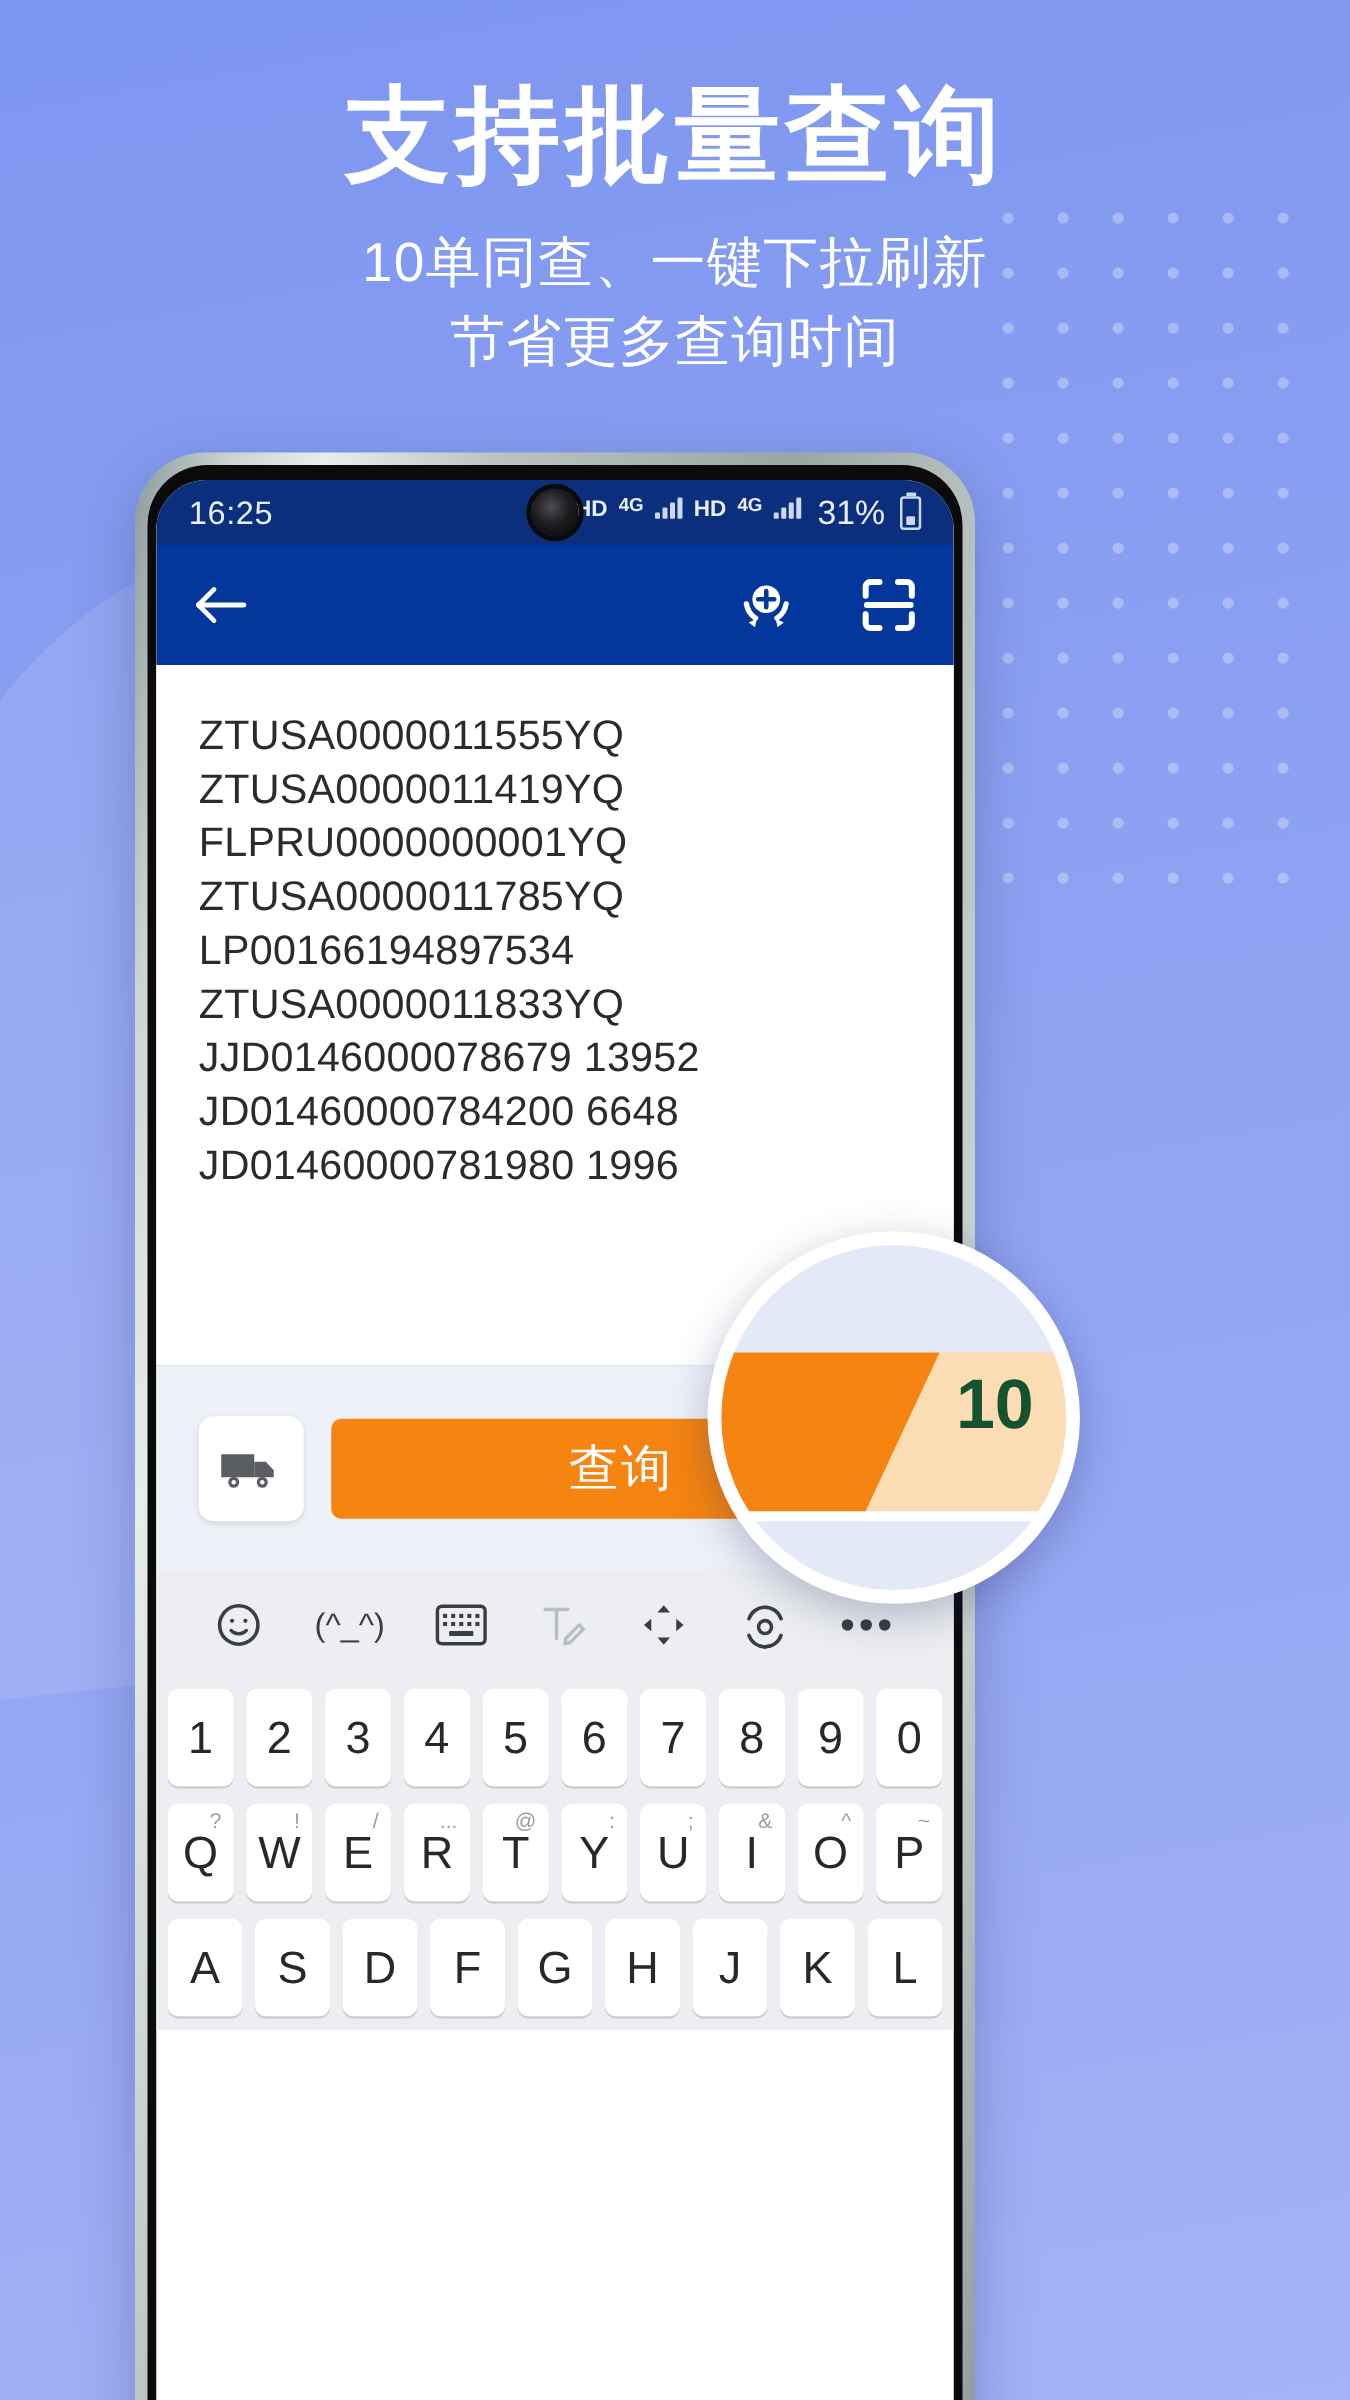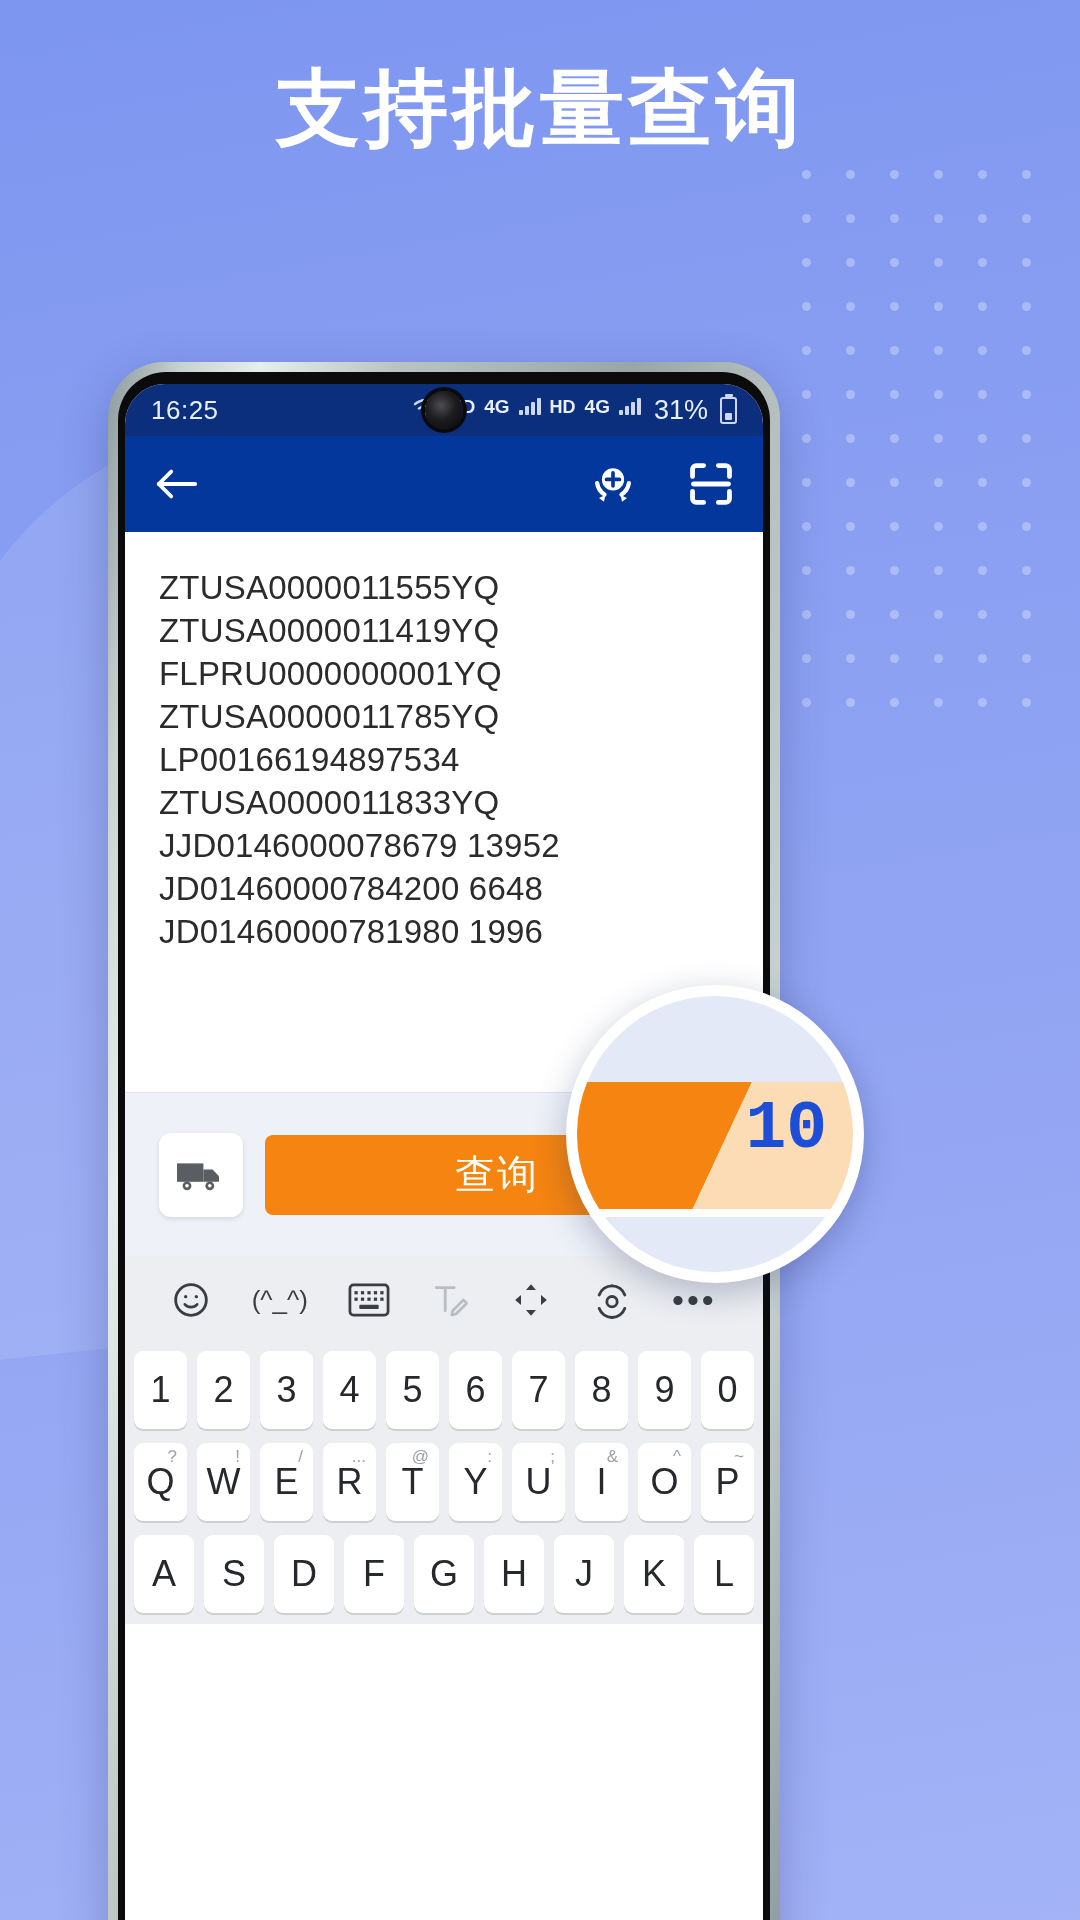--- a/index.html
+++ b/index.html
@@ -106,21 +106,21 @@
     transform: translate(-50%,-50%);
     width: 38px; height: 38px; border-radius: 50%;
     background: radial-gradient(circle at 42% 38%, #4d4d52 0%, #1c1c1f 45%, #08080a 100%);
     box-shadow: 0 0 0 4px #0a0a0c;
   }
   .sig-bars { display: flex; align-items: flex-end; gap: 2px; height: 18px; }
   .sig-bars b { width: 4px; background: #cdd8f0; display: block; border-radius: 1px; }
   .sig-bars b:nth-child(1){ height:5px } .sig-bars b:nth-child(2){ height:9px }
   .sig-bars b:nth-child(3){ height:13px } .sig-bars b:nth-child(4){ height:17px }
   .hdgrp { display:flex; align-items:flex-end; gap:4px; }
-  .g4 { font-size: 19px; line-height: 1; }
+  .g4 { font-size: 15px; line-height: 1; }
   .batt-pct { font-size: 27px; font-weight: normal; margin-left: 4px; line-height: 1; }
   .batt-icon {
     width: 17px; height: 27px; border: 2px solid #cdd8f0; border-radius: 3px;
     position: relative; margin-left: 3px;
   }
   .batt-icon::before{
     content:""; position:absolute; left:3px; right:3px; bottom:2px; height:30%;
     background:#cdd8f0; border-radius:1px;
   }
   .batt-icon::after{
@@ -229,23 +229,22 @@
     z-index: 40;
   }
   .mag-sky { position:absolute; left:0; right:0; top:0; height: 34%; background:#e3e9f6; }
   .mag-body { position:absolute; left:0; right:0; top:34%; bottom:0; background:#ffffff; }
   .mag-tri {
     position:absolute; left: 0; top: 31%; width: 100%; height: 46%;
     background: linear-gradient(115deg, #f58410 0%, #f58410 52%, #fbdcb4 52.2%, #fbdcb4 100%);
   }
   .mag-num {
     position:absolute; right: 26px; top: 34%;
-    font-size: 68px; font-weight: bold; color:#1d4ed8;
+    font-size: 56px; font-weight: bold; color:#14532d;
     z-index: 3;
-    font-family: Liberation Mono, monospace;
   }
   .mag-shadow {
     position:absolute; left:0; right:0; bottom: 0; height: 20%;
     background:#e3e9f6;
   }
 </style>
 </head>
 <body>
 
 <div class="bg-swoosh"></div>
@@ -325,20 +324,24 @@
     <i style="left: 0px; top: 528px;"></i>
     <i style="left: 44px; top: 528px;"></i>
     <i style="left: 88px; top: 528px;"></i>
     <i style="left: 132px; top: 528px;"></i>
     <i style="left: 176px; top: 528px;"></i>
     <i style="left: 220px; top: 528px;"></i>
   </div>
 
 <div class="headline-wrap">
   <div class="headline">支持批量查询</div>
+  <div class="subline">
+    <div>10单同查、一键下拉刷新</div>
+    <div>节省更多查询时间</div>
+  </div>
 </div>
 
 <div class="phone">
  <div class="phone-inner">
   <div class="screen">
 
     <div class="statusbar">
       <div class="sb-time">16:25</div>
       <div class="punch-hole"></div>
       <div class="sb-right">

